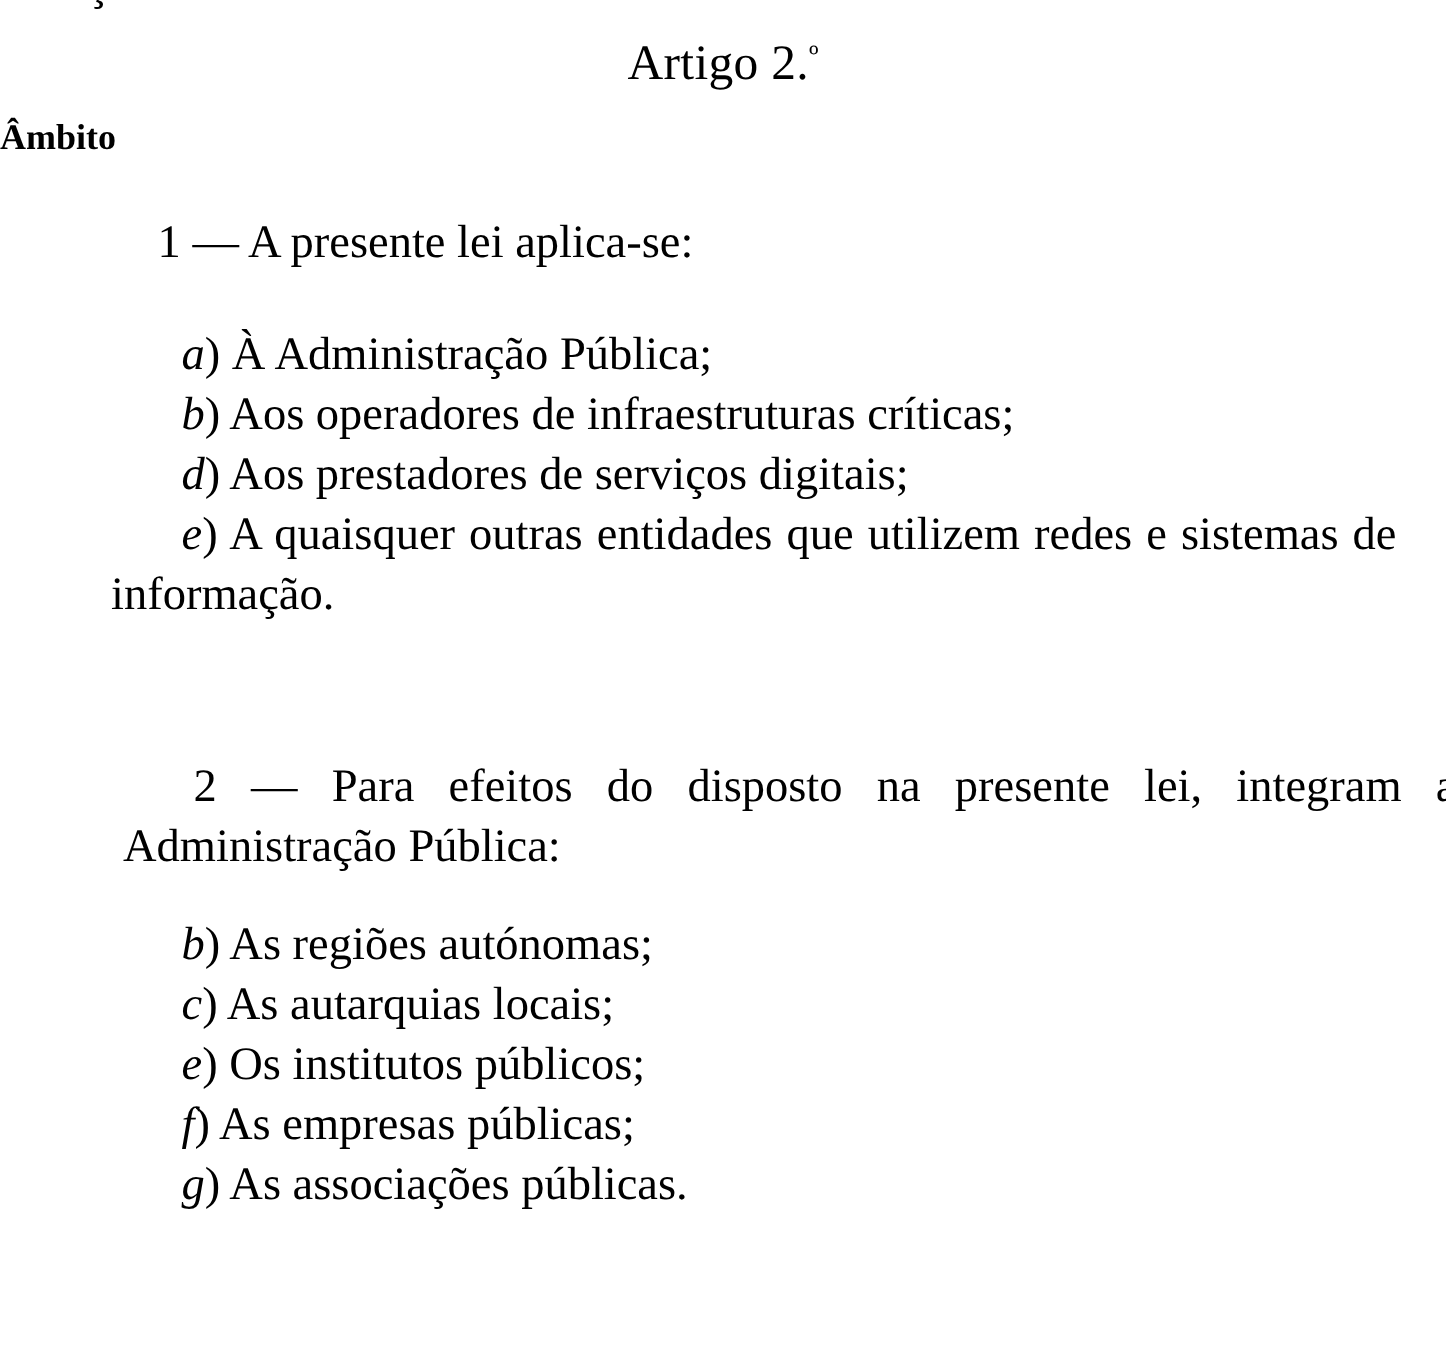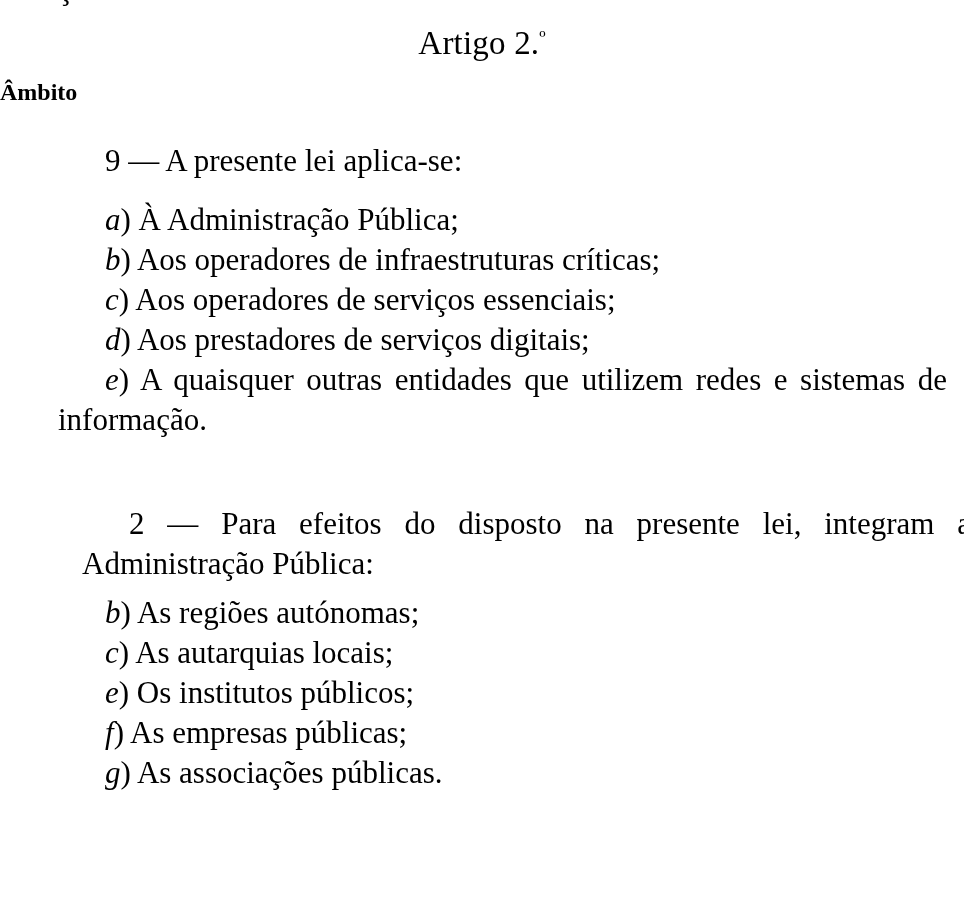--- a/index.html
+++ b/index.html
@@ -73,21 +73,21 @@
 
   .para {
     margin: 0;
     text-align: justify;
     text-justify: inter-word;
     text-indent: 47px;
     hyphens: none;
   }
 
   .list {
-    margin: 0;
+    margin: 16px;
     padding: 0;
     list-style: none;
   }
   .list li {
     margin: 0;
     padding: 0;
     text-indent: 47px;
     text-align: justify;
     text-justify: inter-word;
     line-height: 40px;
@@ -114,36 +114,32 @@
 
   <h1 class="article-title">
     <span>Artigo 2.</span><span class="ord">º</span>
   </h1>
 
   <h2 class="section-title">Âmbito</h2>
 
   <div class="body">
 
     <div id="block-para1">
-      <p class="para">9 — A presente lei aplica-se:</p>
+      <p class="para">1 — A presente lei aplica-se:</p>
     </div>
 
     <div id="block-list1">
       <ul class="list">
         <li>
           <i class="marker">a</i><span>)</span>
           <span>À Administração Pública;</span>
         </li>
         <li>
           <i class="marker">b</i><span>)</span>
           <span>Aos operadores de infraestruturas críticas;</span>
-        </li>
-        <li>
-          <i class="marker">c</i><span>)</span>
-          <span>Aos operadores de serviços essenciais;</span>
         </li>
         <li>
           <i class="marker">d</i><span>)</span>
           <span>Aos prestadores de serviços digitais;</span>
         </li>
         <li>
           <i class="marker">e</i><span>)</span>
           <span>A quaisquer outras entidades que utilizem redes e sistemas de informação.</span>
         </li>
       </ul>

